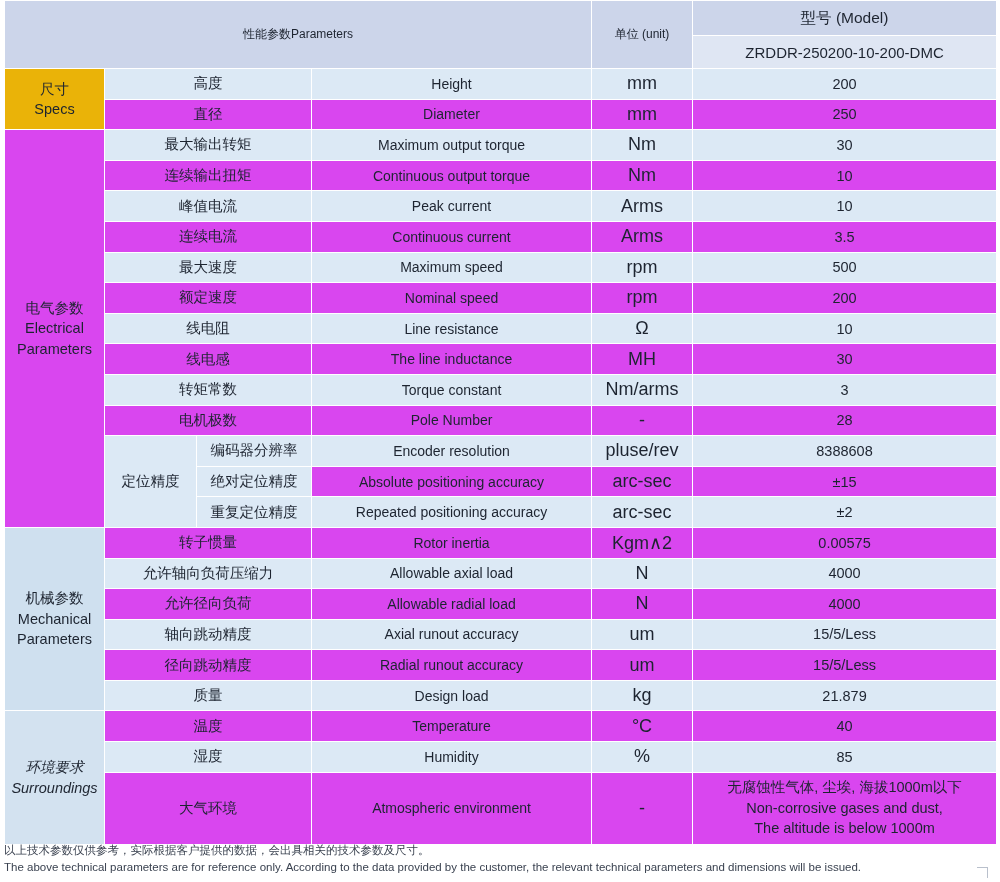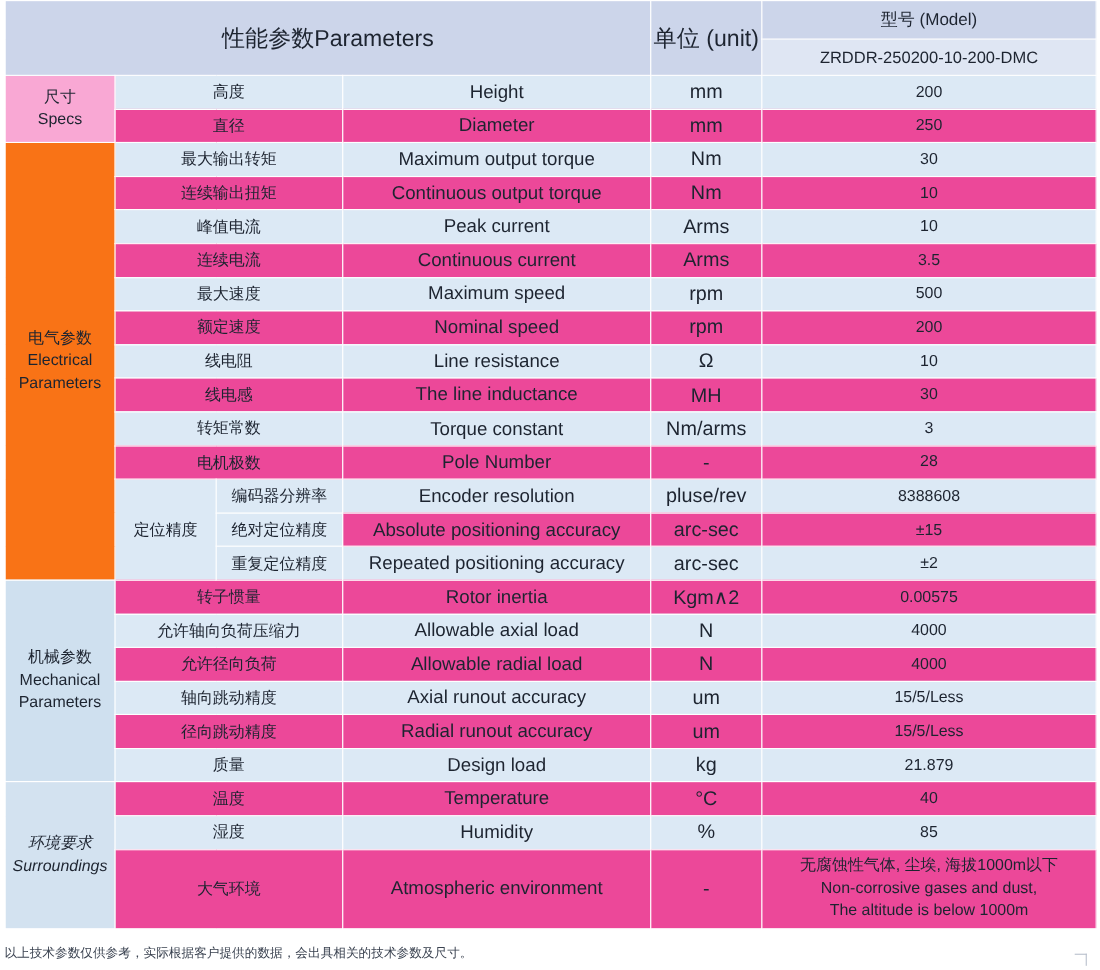--- a/index.html
+++ b/index.html
@@ -38,65 +38,65 @@
   col.c-group { width: 100px; }
   col.c-cnname { width: 92px; }
   col.c-cnsub  { width: 115px; }
   col.c-enname { width: 280px; }
   col.c-unit   { width: 101px; }
   col.c-value  { width: 304px; }
 
   .hdr-main {
     background: #ccd5ea;
     height: 34px;
-    font-size: 21px;
+    font-size: 12px;
     color: #1d2430;
   }
   .hdr-model-top {
     background: #ccd5ea;
     height: 34px;
     font-size: 15.5px;
   }
   .hdr-model-sub {
     background: #dfe6f3;
     height: 32px;
     font-size: 15px;
     margin-left: 44px;
   }
   .grp {
     background: #cfe0ef;
     font-size: 15px;
     line-height: 1.3;
   }
-  .grp-spec { background: #f9a8d4; }
-  .grp-elec { background: #f97316; }
+  .grp-spec { background: #eab308; }
+  .grp-elec { background: #d946ef; }
   .grp-mech { background: #cfe0ef; }
   .grp-env  { background: #d3e2f0; font-style: italic; }
 
   .cn {
     background: #dce9f5;
     text-align: center;
     font-size: 14.5px;
   }
   .en {
     background: #dce9f5;
     text-align: left;
     padding-left: 14px;
-    font-size: 17px;
+    font-size: 14px;
   }
   .unit {
     background: #dce9f5;
     font-size: 18px;
   }
   .val {
     background: #dce9f5;
     font-size: 14.5px;
   }
   .row-alt .cn, .row-alt .en, .row-alt .unit, .row-alt .val {
-    background: #ec4899;
+    background: #d946ef;
   }
   tr.datarow { height: 30.6px; }
   .acc-label {
     background: #dce9f5;
     font-size: 14.5px;
   }
   .acc-sub {
     background: #dce9f5;
     font-size: 14.5px;
     text-align: center;
@@ -306,15 +306,16 @@
         <td class="cn" colspan="2">大气环境</td>
         <td class="en">Atmospheric environment</td>
         <td class="unit">-</td>
         <td class="val multiline">无腐蚀性气体, 尘埃, 海拔1000m以下<br>Non-corrosive gases and dust,<br>The altitude is below 1000m</td>
       </tr>
     </tbody>
   </table>
 
   <div class="note">
     <div class="n1">以上技术参数仅供参考，实际根据客户提供的数据，会出具相关的技术参数及尺寸。</div>
+    <div class="n2">The above technical parameters are for reference only. According to the data provided by the customer, the relevant technical parameters and dimensions will be issued.</div>
   </div>
   <div class="corner"></div>
 </div>
 
 </body></html>

